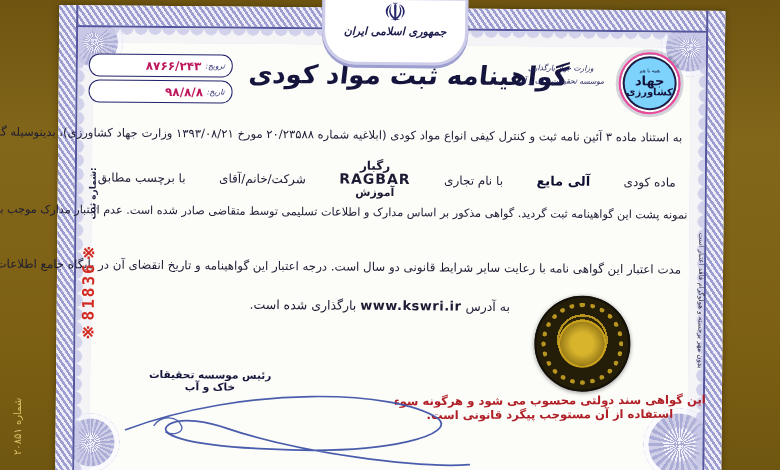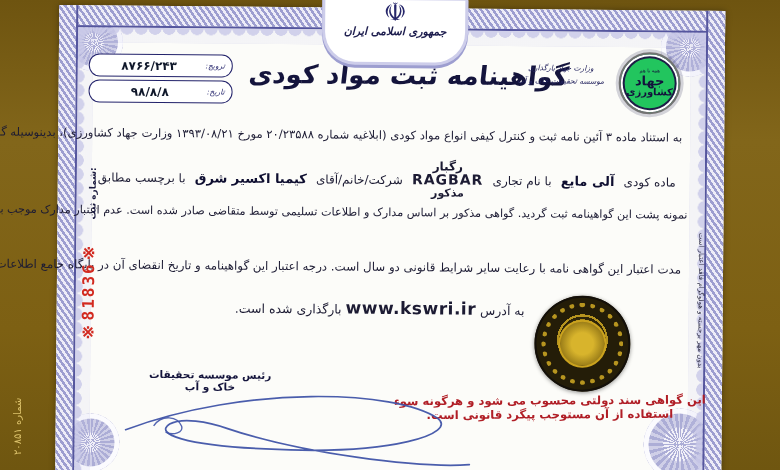--- a/index.html
+++ b/index.html
@@ -39,46 +39,46 @@
   
   #emblem-tab{position:absolute;left:266px;top:-8px;width:140px;height:62px;z-index:5;
     background:#fff;border-radius:0 0 30px 30px;text-align:center;
     box-shadow:0 0 0 3px #cdcdea,0 3px 0 3px #9d9ed0;}
   .emblem-glyph{font-size:26px;line-height:24px;color:#26266a;display:block;}
   .country{font-size:11px;font-weight:bold;font-style:italic;color:#1d1d4e;display:block;margin-top:1px;}
   
   .numbox{position:absolute;left:30px;width:128px;height:21px;border:1.6px solid #23236b;border-radius:11px;
     background:#fff;display:flex;align-items:center;direction:rtl;padding:0 7px;gap:4px;z-index:3;}
   .numbox .lbl{font-size:7.5px;font-style:italic;color:#23236b;white-space:nowrap;}
-  .numbox .val{flex:1;text-align:center;font-weight:bold;font-size:12px;color:#0f172a;letter-spacing:1px;}
+  .numbox .val{flex:1;font-weight:bold;font-size:12px;color:#be185d;letter-spacing:1px;}
   #numbox-no{top:48px;} #numbox-date{top:74px;}
   
   #title{position:absolute;left:168px;top:52px;width:364px;text-align:center;z-index:3;
     font-size:26px;font-weight:bold;color:#14143c;transform:skewX(-6deg);}
   
   #ministry{position:absolute;left:446px;top:52px;width:112px;z-index:3;direction:rtl;text-align:center;
     font-size:7.5px;font-style:italic;color:#23235e;line-height:13px;}
   #jihad-logo{position:absolute;left:560px;top:42px;width:58px;height:58px;border-radius:50%;z-index:3;
-    background:#22c55e;border:2px solid #737373;box-shadow:inset 0 0 0 2px #fff,inset 0 0 0 4px #1d1d46,0 0 0 3px rgba(29,29,70,.18);
+    background:#7dd3fc;border:2px solid #ec4899;box-shadow:inset 0 0 0 2px #fff,inset 0 0 0 4px #1d1d46,0 0 0 3px rgba(29,29,70,.18);
     display:flex;flex-direction:column;align-items:center;justify-content:center;line-height:1.05;color:#13133c;}
   .logo-motto{font-size:5px;} .logo-name{font-size:13px;font-weight:bold;} .logo-sub{font-size:10px;font-weight:bold;}
   
   .bodyline{position:absolute;direction:rtl;text-align:center;color:#1c1b33;z-index:3;white-space:nowrap;}
   #line1{left:30px;right:42px;top:120px;font-size:11.6px;}
   #fields{position:absolute;left:40px;right:48px;top:152px;z-index:3;direction:rtl;
     display:flex;align-items:center;justify-content:space-between;color:#1c1b33;}
   .f-lbl{font-size:12px;} .f-val{font-size:13px;font-weight:bold;color:#0e0e30;}
   .f-stack{display:flex;flex-direction:column;align-items:center;line-height:13px;}
   .f-stack .fa{font-size:12px;font-weight:bold;}
   .f-stack .en{font-size:14px;font-weight:bold;letter-spacing:1px;}
   .f-stack .prod{font-size:11px;font-weight:bold;}
   #line2{left:30px;right:36px;top:198px;font-size:11.2px;}
   #line3{left:32px;right:42px;top:252px;font-size:11.8px;}
   #line4{left:90px;right:110px;top:290px;font-size:12.5px;}
-  #line4 .url{font-weight:bold;font-size:17px;letter-spacing:.5px;unicode-bidi:embed;}
+  #line4 .url{font-weight:bold;font-size:13px;letter-spacing:.5px;unicode-bidi:embed;}
   
   #seal{position:absolute;left:478px;top:286px;width:96px;height:96px;border-radius:50%;z-index:4;
     background:radial-gradient(circle at 50% 46%,#d2ab24 0 13%,#8f7210 13% 19%,#3c300e 19% 25%,#a8871a 25% 29%,#2e2509 29% 33%,#b6941f 33% 36%,#241d08 36% 100%);
     box-shadow:inset 0 0 0 2px #14100a,0 1px 4px rgba(0,0,0,.45);}
   #seal::after{content:"";position:absolute;inset:7px;border-radius:50%;border:5px dotted rgba(210,171,36,.85);}
   #seal::before{content:"";position:absolute;inset:24px;border-radius:50%;
     background:radial-gradient(circle,#d8b42c 0 35%,#7a600e 90%);border:2px solid #caa21e;}
   
   #warning{position:absolute;right:16px;top:384px;width:312px;z-index:3;direction:rtl;text-align:center;
     color:#b01e26;font-size:11.6px;font-weight:bold;transform:rotate(-.8deg);}
@@ -139,24 +139,23 @@
 
   <div id="line1" class="bodyline">به استناد ماده ۳ آئین نامه ثبت و کنترل کیفی انواع مواد کودی (ابلاغیه شماره ۲۰/۲۳۵۸۸ مورخ ۱۳۹۳/۰۸/۲۱ وزارت جهاد کشاورزی)، بدینوسیله گواهی می شود</div>
 
   <div id="fields">
     <span class="f-lbl">ماده کودی</span>
     <span class="f-val">آلی مایع</span>
     <span class="f-lbl">با نام تجاری</span>
     <span class="f-stack">
       <span class="fa">رگبار</span>
       <span class="en" dir="ltr">RAGBAR</span>
-      <span class="prod">مذکور</span>
+      <span class="prod">آموزش</span>
     </span>
     <span class="f-lbl">شرکت/خانم/آقای</span>
-    <span class="f-val">کیمیا اکسیر شرق</span>
     <span class="f-lbl">با برچسب مطابق</span>
   </div>
 
   <div id="line2" class="bodyline">نمونه پشت این گواهینامه ثبت گردید. گواهی مذکور بر اساس مدارک و اطلاعات تسلیمی توسط متقاضی صادر شده است. عدم اعتبار مدارک موجب بطلان این گواهینامه می باشد.</div>
   <div id="line3" class="bodyline">مدت اعتبار این گواهی نامه با رعایت سایر شرایط قانونی دو سال است. درجه اعتبار این گواهینامه و تاریخ انقضای آن در پایگاه جامع اطلاعات مواد کودی کشور</div>
   <div id="line4" class="bodyline">
     <span>به آدرس</span>
     <span class="url" dir="ltr">www.kswri.ir</span>
     <span>بارگذاری شده است.</span>
   </div>

